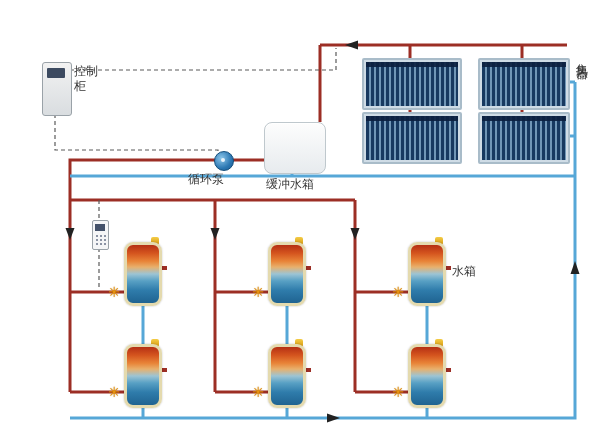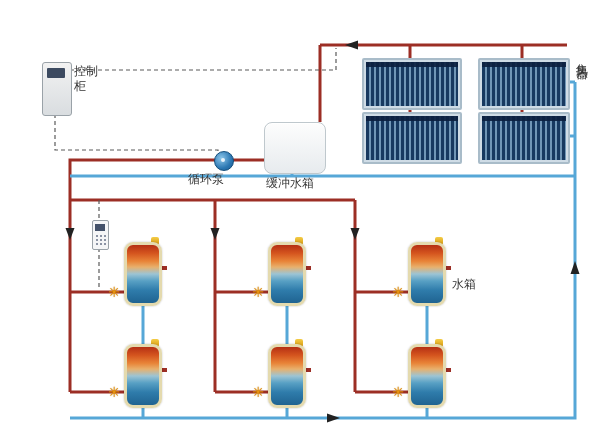--- a/index.html
+++ b/index.html
@@ -59,23 +59,23 @@
   .t1{left:124px;top:242px;} .t2{left:268px;top:242px;} .t3{left:408px;top:242px;}
   .t4{left:124px;top:344px;} .t5{left:268px;top:344px;} .t6{left:408px;top:344px;}
 
   .valve{position:absolute;width:14px;text-align:center;font-size:14px;color:#e8940c;z-index:4;
     text-shadow:0 0 1px #b06a00;}
   .v1{left:107px;top:284px;} .v2{left:251px;top:284px;} .v3{left:391px;top:284px;}
   .v4{left:107px;top:384px;} .v5{left:251px;top:384px;} .v6{left:391px;top:384px;}
 
   .lbl-cabinet{left:74px;top:64px;width:30px;}
   .lbl-pump{left:188px;top:172px;}
-  .lbl-buffer{left:266px;top:177px;font-family:Liberation Mono, monospace;}
+  .lbl-buffer{left:266px;top:177px;}
   .lbl-collector{left:574px;top:54px;height:70px;}
-  .lbl-tank{left:452px;top:277px;}
+  .lbl-tank{left:452px;top:264px;}
 </style>
 </head>
 <body>
 
 <div class="canvas">
 
   <svg width="600" height="435" viewBox="0 0 600 435">
 
     <g stroke="#9c2e25" stroke-width="3" fill="none">
       <path d="M567 45 H320 M320 45 V122 M410 45 V58 M522 45 V58 M410 104 V112 M522 104 V112"></path>

